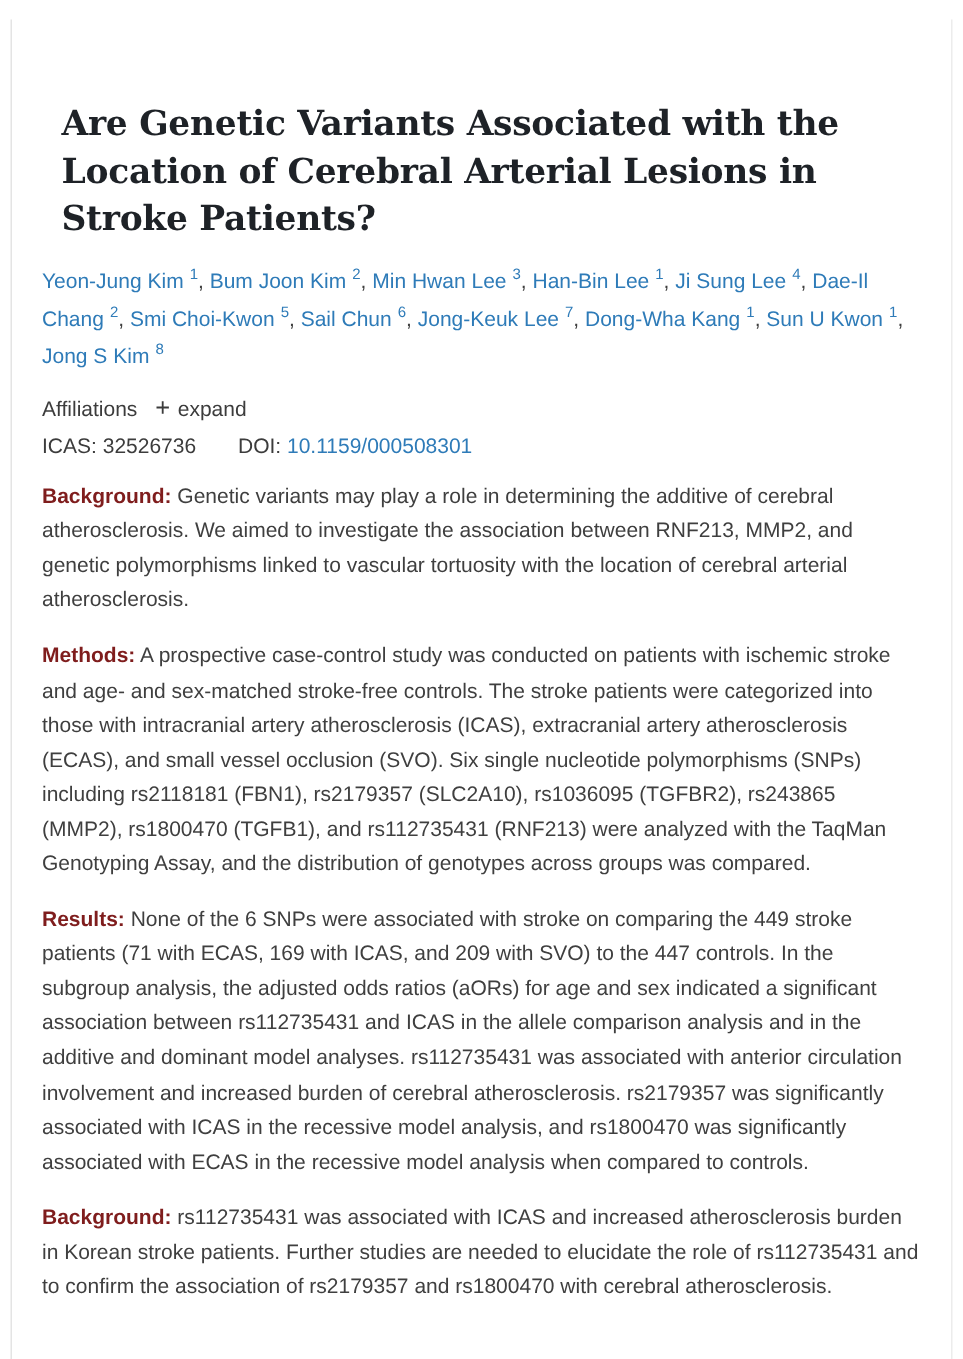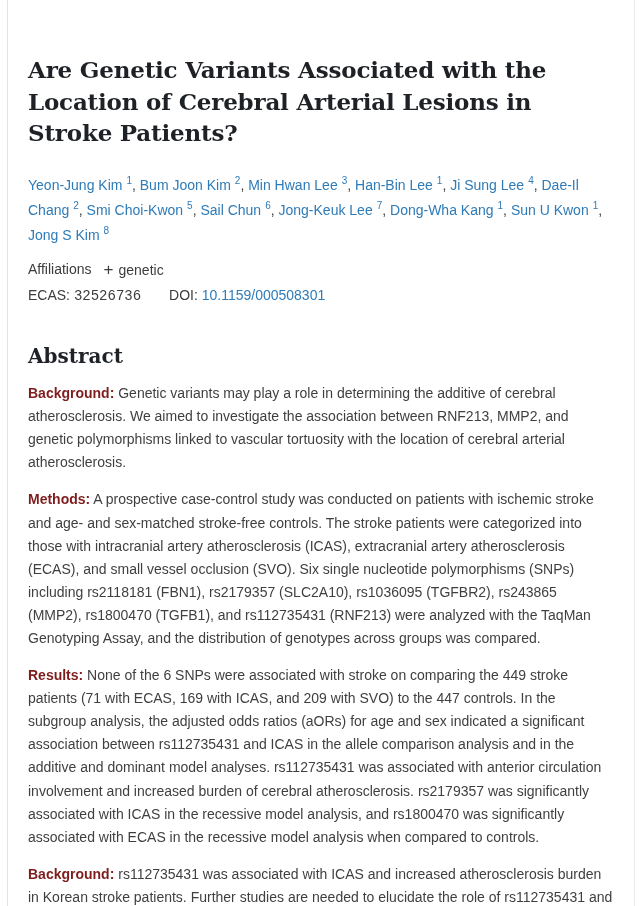--- a/index.html
+++ b/index.html
@@ -12,45 +12,45 @@
     width: 628px; height: 906px; margin: 0 7px;
     background: #ffffff;
     border-left: 1px solid #e4e4e4;
     border-right: 1px solid #ececec;
     padding: 0 20px;
   }
   .article-title {
     font-family: "DejaVu Serif", "Liberation Serif", serif;
     font-size: 23px; line-height: 1.37; font-weight: 700;
     color: #1e2227; letter-spacing: -0.2px;
-    margin: 0; padding-top: 54px; max-width: 580px;
+    margin: 13px; padding-top: 54px; max-width: 580px;
   }
   .authors {
-    margin-top: 24px; font-size: 14px; line-height: 1.8; color: #3f3f3f;
+    margin-top: 13px; font-size: 14px; line-height: 1.8; color: #3f3f3f;
     max-width: 586px;
   }
   .author-link { color: #2e7bb8; text-decoration: none; cursor: pointer; }
   .author-sup {
     color: #2e7bb8; font-size: 10px; margin-left: 4px; cursor: pointer;
     line-height: 0;
   }
   .sep { color: #3f3f3f; }
   .affiliations-row {
     margin-top: 13px; font-size: 14px; color: #3c3c3c;
-    display: flex; align-items: flex-start; gap: 12px;
+    display: flex; align-items: center; gap: 12px;
   }
   .expand-btn {
     background: none; border: none; padding: 0; margin: 0;
     font-family: inherit; font-size: 14px; color: #3c3c3c;
     display: inline-flex; align-items: center; gap: 5px; cursor: pointer;
   }
   .plus-glyph { font-size: 17px; font-weight: 400; color: #3c3c3c; line-height: 1; }
   .ids-row { margin-top: 9px; font-size: 14px; color: #3c3c3c; }
   .id-label { color: #3c3c3c; }
-  .id-value { color: #3c3c3c; font-family: Liberation Mono, monospace; }
+  .id-value { color: #3c3c3c; }
   .doi-group { margin-left: 24px; }
   .doi-link { color: #2e7bb8; text-decoration: none; cursor: pointer; }
   .abstract-heading {
     font-family: "DejaVu Serif", "Liberation Serif", serif;
     font-size: 20px; font-weight: 700; color: #1e2227;
     margin: 40px 0 0 0;
   }
   .para {
     font-size: 14px; line-height: 1.65; color: #3f3f3f;
     margin: 14px 0 0 0; max-width: 586px;
@@ -63,34 +63,33 @@
 <div class="page">
 
   <h1 class="article-title">Are Genetic Variants Associated with the Location of Cerebral Arterial Lesions in Stroke Patients?</h1>
 
   <div class="authors"><span><a class="author-link">Yeon-Jung Kim</a><sup class="author-sup">1</sup><span class="sep">, </span></span><span><a class="author-link">Bum Joon Kim</a><sup class="author-sup">2</sup><span class="sep">, </span></span><span><a class="author-link">Min Hwan Lee</a><sup class="author-sup">3</sup><span class="sep">, </span></span><span><a class="author-link">Han-Bin Lee</a><sup class="author-sup">1</sup><span class="sep">, </span></span><span><a class="author-link">Ji Sung Lee</a><sup class="author-sup">4</sup><span class="sep">, </span></span><span><a class="author-link">Dae-Il Chang</a><sup class="author-sup">2</sup><span class="sep">, </span></span><span><a class="author-link">Smi Choi-Kwon</a><sup class="author-sup">5</sup><span class="sep">, </span></span><span><a class="author-link">Sail Chun</a><sup class="author-sup">6</sup><span class="sep">, </span></span><span><a class="author-link">Jong-Keuk Lee</a><sup class="author-sup">7</sup><span class="sep">, </span></span><span><a class="author-link">Dong-Wha Kang</a><sup class="author-sup">1</sup><span class="sep">, </span></span><span><a class="author-link">Sun U Kwon</a><sup class="author-sup">1</sup><span class="sep">, </span></span><span><a class="author-link">Jong S Kim</a><sup class="author-sup">8</sup></span></div>
 
   <div class="affiliations-row">
     <span>Affiliations</span>
     <button class="expand-btn">
       <span class="plus-glyph">+</span>
-      <span>genetic</span>
+      <span>expand</span>
     </button>
   </div>
 
   <div class="ids-row">
-    <span class="id-label">ECAS:</span>
+    <span class="id-label">ICAS:</span>
     <span class="id-value">32526736</span>
     <span class="doi-group">
       <span class="id-label">DOI:</span>
       <a class="doi-link">10.1159/000508301</a>
     </span>
   </div>
 
-  <h2 class="abstract-heading">Abstract</h2>
 
   <p class="para">
     <b>Background:</b><span> Genetic variants may play a role in determining the additive of cerebral atherosclerosis. We aimed to investigate the association between RNF213, MMP2, and genetic polymorphisms linked to vascular tortuosity with the location of cerebral arterial atherosclerosis.</span>
   </p>
 
   <p class="para">
     <b>Methods:</b><span> A prospective case-control study was conducted on patients with ischemic stroke and age- and sex-matched stroke-free controls. The stroke patients were categorized into those with intracranial artery atherosclerosis (ICAS), extracranial artery atherosclerosis (ECAS), and small vessel occlusion (SVO). Six single nucleotide polymorphisms (SNPs) including rs2118181 (FBN1), rs2179357 (SLC2A10), rs1036095 (TGFBR2), rs243865 (MMP2), rs1800470 (TGFB1), and rs112735431 (RNF213) were analyzed with the TaqMan Genotyping Assay, and the distribution of genotypes across groups was compared.</span>
   </p>
 
   <p class="para">

